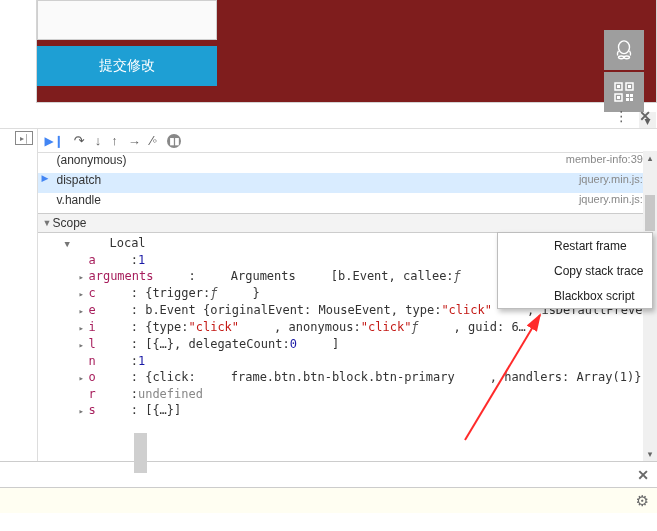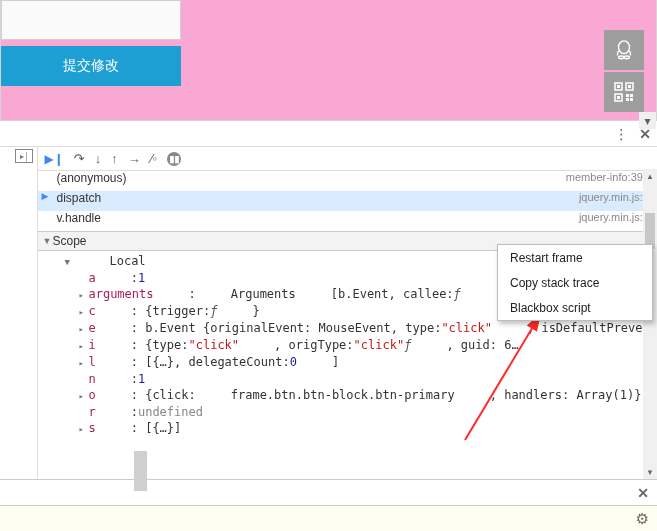--- a/index.html
+++ b/index.html
@@ -6,25 +6,26 @@
   body {
     font-family: "Segoe UI", Arial, sans-serif;
     font-size: 12px;
     background: #fff;
     width: 657px;
     height: 531px;
     overflow: hidden;
     position: relative;
   }
   .page-top {
-    background: #f9a8d4;
-    height: 121px;
+    background: #7f1d1d;
+    height: 103px;
     position: relative;
     border: 1px solid #d4d4d4;
     border-top: none;
+    margin-left: 36px;
   }
   .input-frame {
     position: absolute;
     top: 0; left: 0;
     width: 180px; height: 40px;
     border: 1px solid #cfcfcf;
     background: #fafafa;
   }
   .submit-btn {
     position: absolute;
@@ -166,27 +167,28 @@
   .indent2 { padding-left: 32px; }
   .k-prop { color: #a71e5c; }
   .k-num  { color: #1a1aa6; }
   .k-str  { color: #c41a16; }
   .k-kw   { color: #888; }
   .k-ital { color: #565656; font-style: italic; }
   .k-dark { color: #333; margin-left: 35px; }
 
   .context-menu {
     position: absolute;
-    top: 244px;
+    top: 232px;
     left: 497px;
     width: 156px;
     background: #fff;
     border: 1px solid #bdbdbd;
     box-shadow: 2px 3px 5px rgba(0,0,0,0.25);
     z-index: 50;
+    padding-left: 44px;
   }
   .cm-item {
     height: 25px;
     display: flex;
     align-items: center;
     padding-left: 12px;
     font-size: 12px;
     color: #222;
   }
 
@@ -350,21 +352,21 @@
             <span class="k-prop">e</span>
             <span class="k-dark">: b.Event {originalEvent: MouseEvent, type: </span>
             <span class="k-str">"click"</span>
             <span class="k-dark">, isDefaultPreven…</span>
           </div>
         <div class="row indent2">
             <span class="tri">▸</span>
             <span class="k-prop">i</span>
             <span class="k-dark">: {type: </span>
             <span class="k-str">"click"</span>
-            <span class="k-dark">, origType: </span>
+            <span class="k-dark">, anonymous: </span>
             <span class="k-str">"click"</span>
             <span class="k-ital">ƒ</span>
             <span class="k-dark">, guid: 6…</span>
           </div>
         <div class="row indent2">
             <span class="tri">▸</span>
             <span class="k-prop">l</span>
             <span class="k-dark">: [{…}, delegateCount: </span>
             <span class="k-num">0</span>
             <span class="k-dark">]</span>

